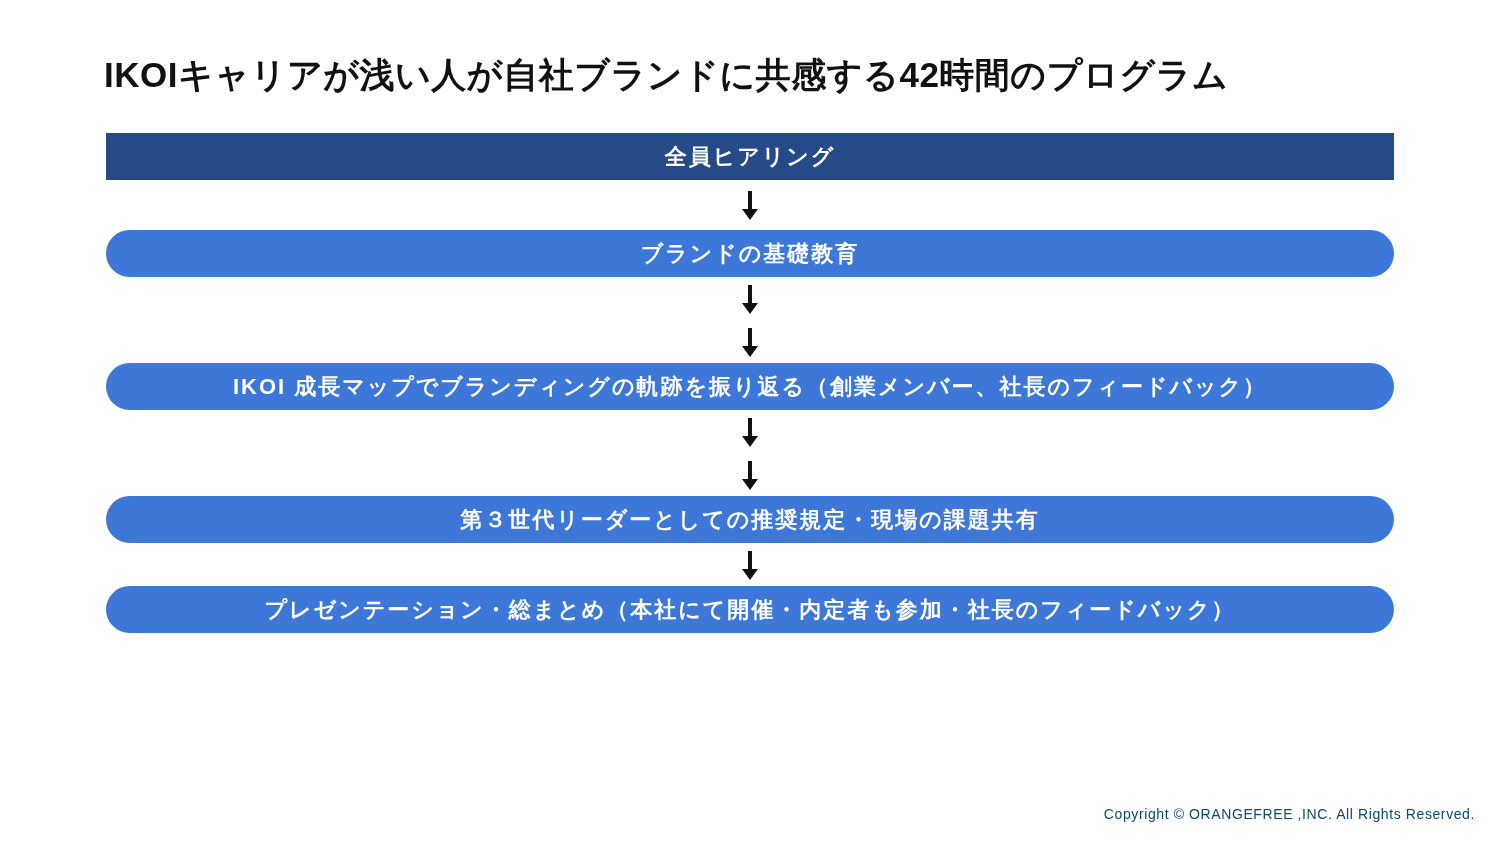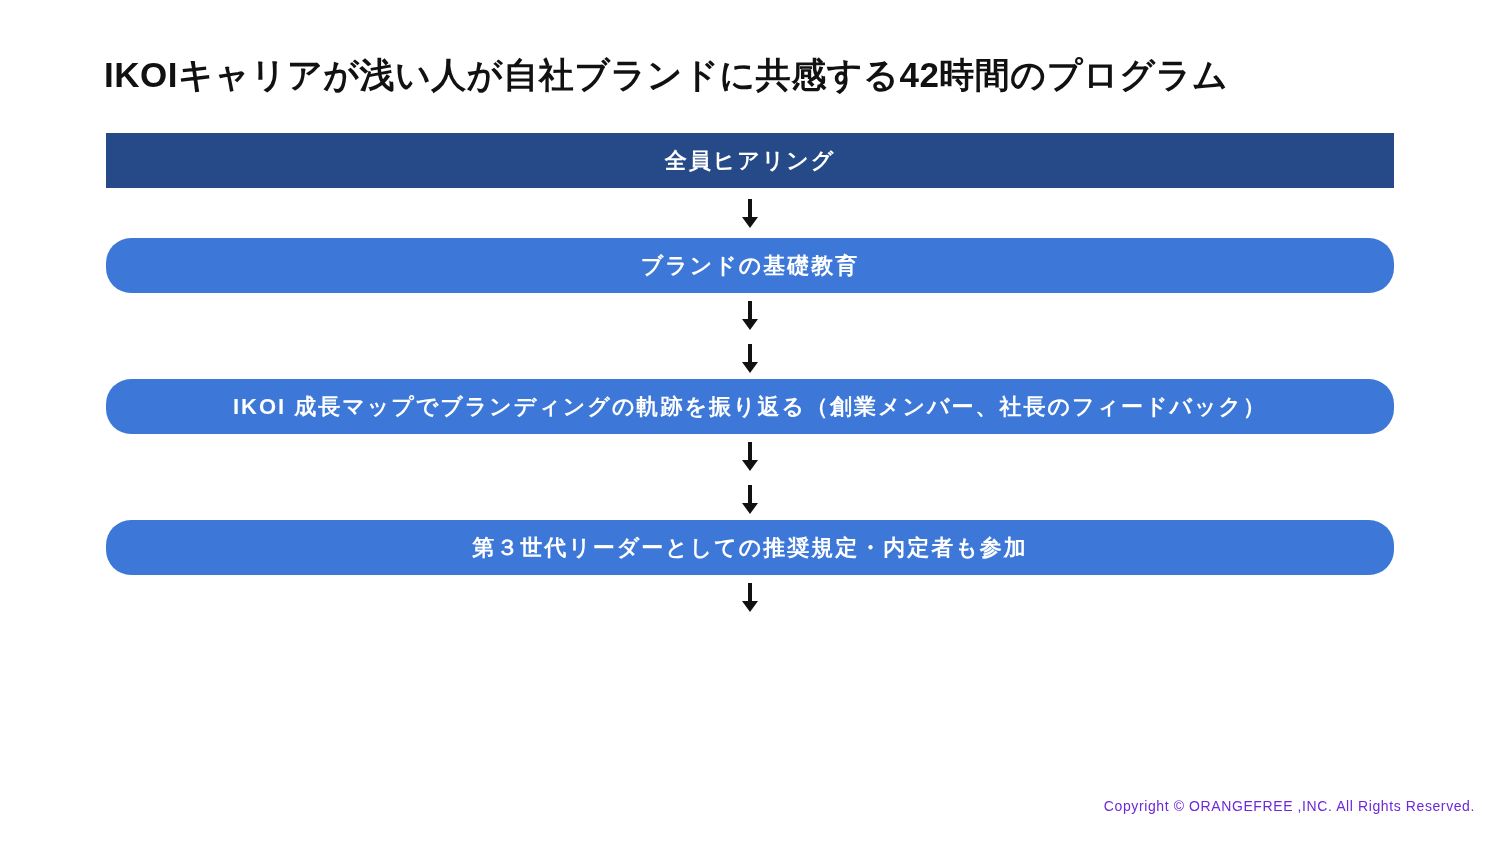--- a/index.html
+++ b/index.html
@@ -27,21 +27,21 @@
     white-space: nowrap;
   }
   .flow {
     position: absolute;
     left: 106px;
     top: 133px;
     width: 1288px;
   }
   .step {
     width: 100%;
-    height: 55px;
+    height: 47px;
     display: flex;
     align-items: center;
     justify-content: center;
     color: var(--step-text, #ffffff);
     font-size: 22px;
     font-weight: bold;
     letter-spacing: 2px;
     white-space: nowrap;
   }
   .step.dark  { background: var(--step-dark, #254A87); }
@@ -67,24 +67,24 @@
     top: 100%;
     left: 50%;
     transform: translateX(-50%);
     border-left: 8px solid transparent;
     border-right: 8px solid transparent;
     border-top: 11px solid var(--arrow, #111111);
   }
   .slide-footer {
     position: absolute;
     right: 25px;
-    bottom: 30px;
+    bottom: 22px;
     font-size: 14px;
     letter-spacing: 0.6px;
-    color: #6d28d9;
+    color: #0c4a6e;
     white-space: nowrap;
     margin-top: 24px;
   }
 </style>
 </head>
 <body>
 
 <div class="slide">
   <h1 class="slide-title">IKOIキャリアが浅い人が自社ブランドに共感する42時間のプログラム</h1>
 
@@ -100,20 +100,21 @@
       <div class="arrow-row">
         <span class="arrow"></span>
       </div>
       <div class="step light">IKOI 成長マップでブランディングの軌跡を振り返る（創業メンバー、社長のフィードバック）</div>
       <div class="arrow-row">
         <span class="arrow"></span>
       </div>
       <div class="arrow-row">
         <span class="arrow"></span>
       </div>
-      <div class="step light">第３世代リーダーとしての推奨規定・内定者も参加</div>
+      <div class="step light">第３世代リーダーとしての推奨規定・現場の課題共有</div>
       <div class="arrow-row">
         <span class="arrow"></span>
       </div>
+      <div class="step light">プレゼンテーション・総まとめ（本社にて開催・内定者も参加・社長のフィードバック）</div>
     </div>
 
   <div class="slide-footer">Copyright © ORANGEFREE ,INC. All Rights Reserved.</div>
 </div>
 
 </body></html>

